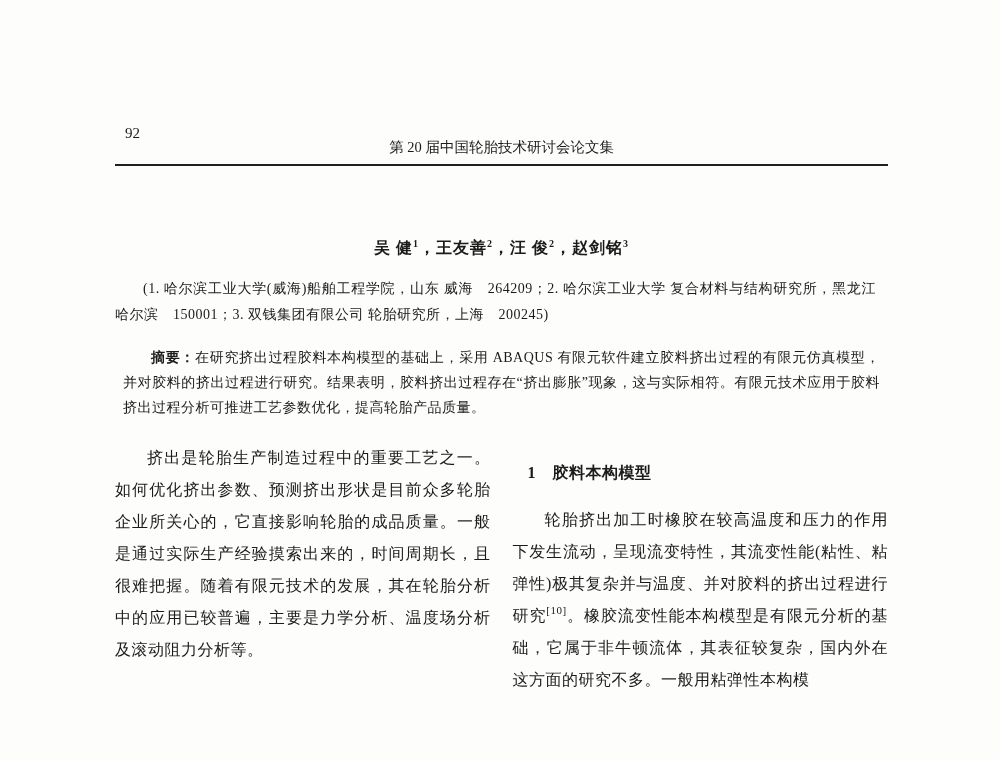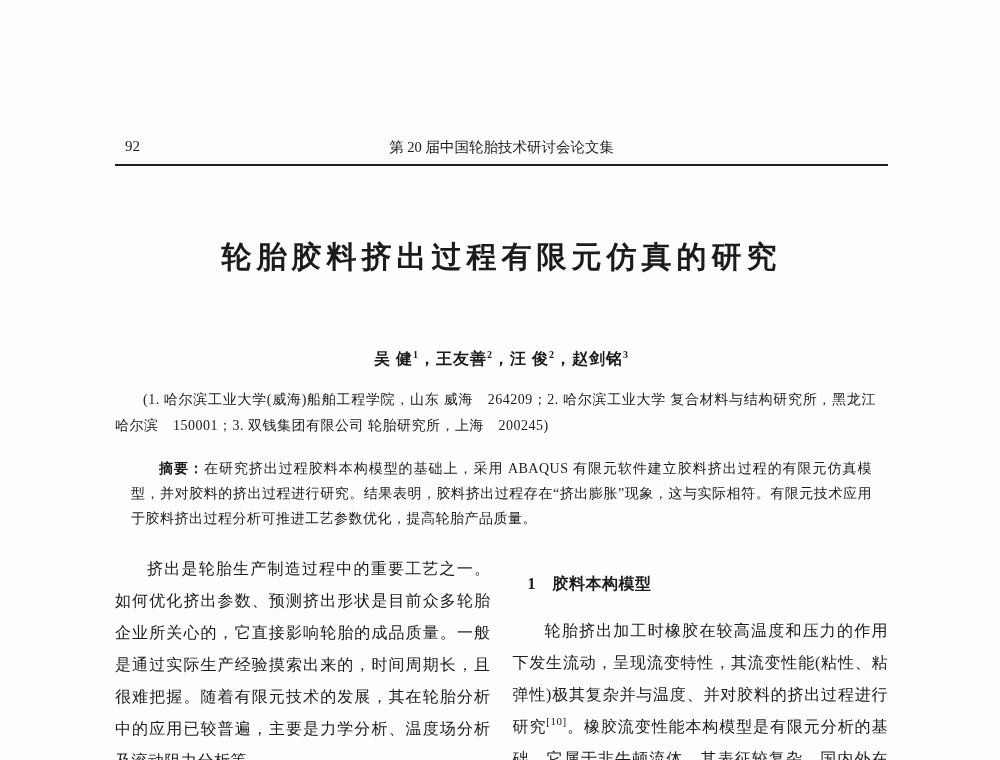--- a/index.html
+++ b/index.html
@@ -22,21 +22,21 @@
   .page-header {
     position: relative;
     padding-top: 140px;
     text-align: center;
     font-size: 14.5px;
     line-height: 1;
   }
   .page-number {
     position: absolute;
     left: 10px;
-    top: 139px;
+    top: 126px;
     font-size: 15px;
   }
   .header-rule {
     height: 2px;
     background: #1f1f1f;
     margin-top: 9px;
     border: none;
   }
   
   .title {
@@ -69,21 +69,21 @@
     text-align: justify;
     letter-spacing: 0.5px;
   }
   
   .abstract-section {
     margin-top: 17px;
     font-size: 14px;
     line-height: 25px;
   }
   .abstract-section p {
-    margin: 16px;
+    margin: 8px;
     text-indent: 2em;
     text-align: justify;
     letter-spacing: 0.5px;
   }
   .label-bold {
     font-weight: bold;
   }
   
   .columns {
     display: flex;
@@ -121,21 +121,20 @@
 
 <div class="page">
 
   <div class="page-header">
     <span class="page-number">92</span>
     <span class="header-title">第 20 届中国轮胎技术研讨会论文集</span>
   </div>
 
   <div class="header-rule"></div>
 
-  <h1 class="title">轮胎胶料挤出过程有限元仿真的研究</h1>
 
   <div class="authors">
     <span><span>吴 健</span><sup>1</sup></span><span>，</span><span><span>王友善</span><sup>2</sup></span><span>，</span><span><span>汪 俊</span><sup>2</sup></span><span>，</span><span><span>赵剑铭</span><sup>3</sup></span>
   </div>
 
   <p class="affiliations">(1. 哈尔滨工业大学(威海)船舶工程学院，山东 威海　264209；2. 哈尔滨工业大学 复合材料与结构研究所，黑龙江 哈尔滨　150001；3. 双钱集团有限公司 轮胎研究所，上海　200245)</p>
 
   <div class="abstract-section">
     <p><span class="label-bold">摘要：</span><span>在研究挤出过程胶料本构模型的基础上，采用 ABAQUS 有限元软件建立胶料挤出过程的有限元仿真模型，并对胶料的挤出过程进行研究。结果表明，胶料挤出过程存在“挤出膨胀”现象，这与实际相符。有限元技术应用于胶料挤出过程分析可推进工艺参数优化，提高轮胎产品质量。</span></p>
   </div>

